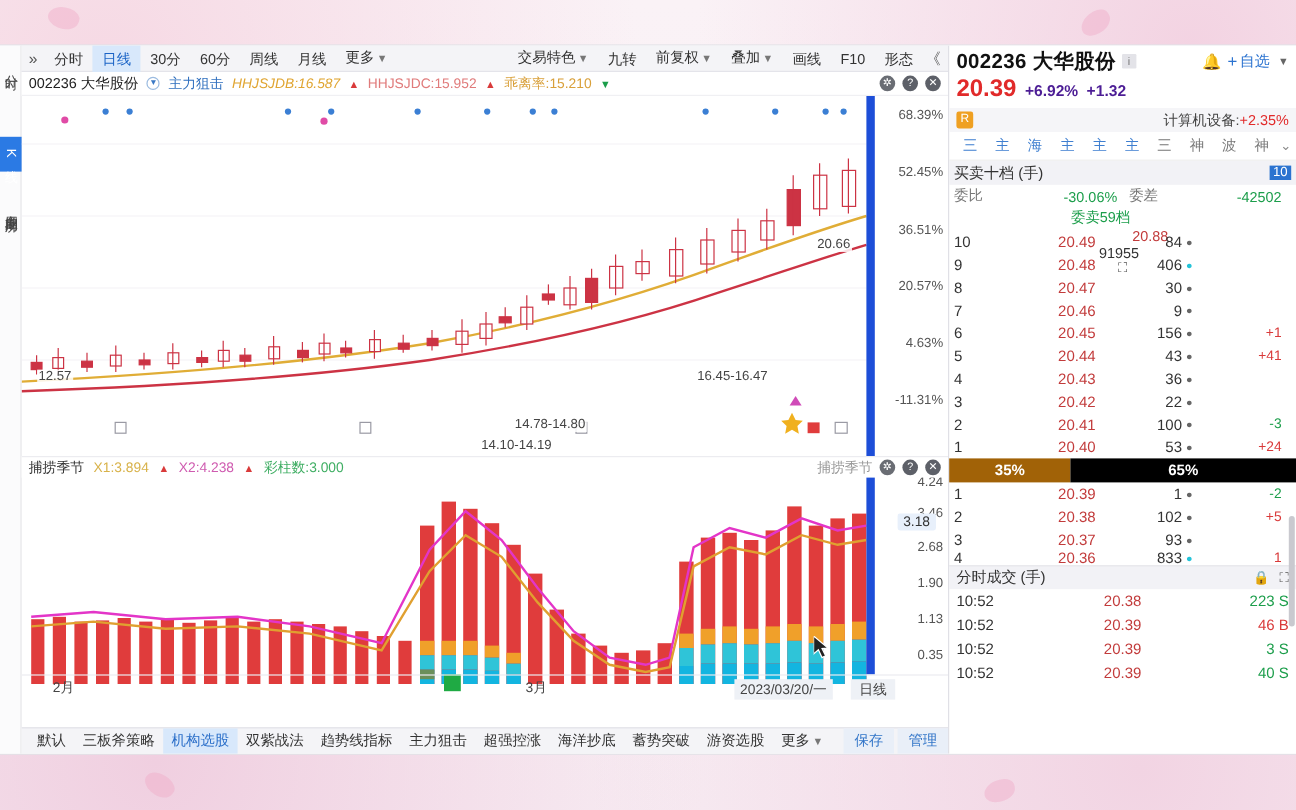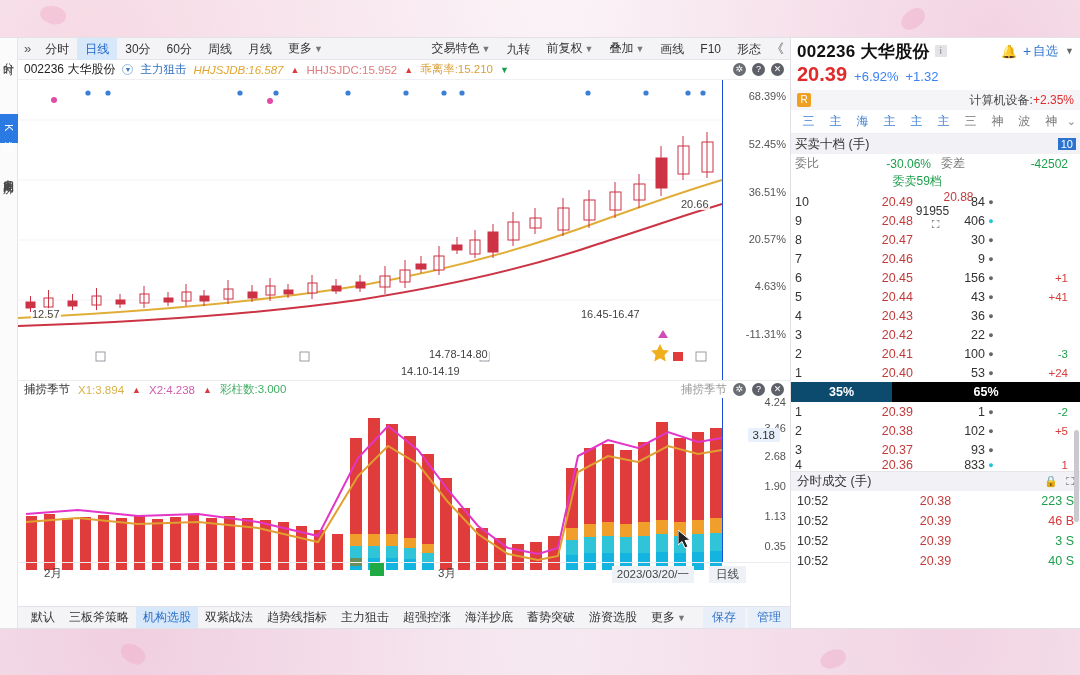--- a/index.html
+++ b/index.html
@@ -57,21 +57,21 @@
   .ico-grp { position:absolute; right:6px; display:flex; gap:6px; align-items:center; }
   .rico { width:13px; height:13px; border-radius:50%; background:#5d6068; color:#fff;
       font-size:9px; line-height:13px; text-align:center; cursor:pointer; }
   .rico.gear { background:#6a6d74; }
 
   
   .charts { flex:1 1 auto; position:relative; }
   .kpane { position:absolute; left:0; top:0; right:0; height:300px; }
   .vpane { position:absolute; left:0; top:300px; right:0; bottom:44px; }
   .axis-col { position:absolute; right:0; top:0; width:68px; height:100%;
-      border-left:1px solid #1d4ed8; font-size:11px; color:#555; }
+      border-left:7px solid #1d4ed8; font-size:11px; color:#555; }
   .axis-col span { position:absolute; right:4px; }
   svg.plot { position:absolute; left:0; top:0; }
 
   
   .vhead { position:absolute; left:0; top:0; height:18px; width:100%;
       display:flex; align-items:center; font-size:11.5px; gap:8px; padding-left:6px;
       border-top:1px solid #ececf0; background:#fff; z-index:4;}
   .vh-name { color:#333; }
   .vh-x1 { color:#d8b24a; }
   .vh-x2 { color:#cf5bb0; }
@@ -107,21 +107,21 @@
   .r-code { font-size:17px; font-weight:bold; color:#111; letter-spacing:.3px; }
   .badge-i { width:12px; height:12px; background:#e3e3e8; color:#777; font-size:9px;
       line-height:12px; text-align:center; border-radius:1px; }
   .r-title .sp { flex:1 1 auto; }
   .bell { font-size:13px; color:#555; cursor:pointer; }
   .addfav { color:#2b73d0; font-size:12.5px; cursor:pointer; display:flex; align-items:center; gap:2px;}
   .addfav .plus { font-size:14px; }
   .cap-chev { color:#666; font-size:9px; cursor:pointer; padding-left:2px;}
   .r-price { height:26px; display:flex; align-items:baseline; gap:7px; padding:0 6px; }
   .pval { font-size:20px; font-weight:bold; color:#e12a2a; line-height:20px;}
-  .pchg { font-size:13px; color:#3b82f6; font-weight:normal;}
+  .pchg { font-size:13px; color:#4c1d95; font-weight:bold;}
   .r-sector { height:20px; background:#f5f5f8; display:flex; align-items:center; padding:0 6px; }
   .rtag { background:#efa022; color:#fff; font-size:10px; width:14px; height:14px;
       line-height:14px; text-align:center; border-radius:2px; }
   .r-sector .sp { flex:1 1 auto; }
   .sector-txt { font-size:12px; color:#444; }
   .sector-pct { font-size:12px; color:#e12a2a; }
   .r-chips { height:24px; display:flex; align-items:center; gap:0; padding:0 4px;
       border-bottom:1px solid #eee; }
   .chip { flex:1 1 auto; text-align:center; font-size:12px; color:#3f7fd0; cursor:pointer; }
   .chip.gray { color:#777; }
@@ -145,21 +145,21 @@
   .lvl { height:19px; display:flex; align-items:center; font-size:12.5px; padding:0 4px; }
   .lvl .n { width:26px; color:#333; }
   .lvl .p { width:92px; text-align:right; color:#c23b3b; }
   .lvl .q { width:72px; text-align:right; color:#333; }
   .lvl .dot { width:12px; text-align:center; font-size:9px; color:#555; }
   .lvl .d { flex:1 1 auto; text-align:right; padding-right:8px; font-size:11.5px;}
   .d.pos { color:#d93a3a; } .d.neg { color:#1c9e4b; }
   .dot.cy { color:#23c3d8; } .dot.gy { color:#666; }
 
   .ratio { height:20px; display:flex; font-size:12.5px; color:#fff; font-weight:bold; }
-  .ratio .red { background:#0c4a6e; display:flex; align-items:center; justify-content:center; }
+  .ratio .red { background:#a16207; display:flex; align-items:center; justify-content:center; }
   .ratio .grn { background:#000000; display:flex; align-items:center; justify-content:center; flex:1 1 auto;}
 
   .tx-head { height:20px; background:#f2f2f6; display:flex; align-items:center;
       padding:0 6px; font-size:12.5px; color:#333; border-top:1px solid #e6e6ea;}
   .tx-head .sp { flex:1 1 auto; }
   .tx-row { height:20px; display:flex; align-items:center; font-size:12.5px; padding:0 6px; }
   .tx-row .t { width:62px; color:#333; }
   .tx-row .p { flex:1 1 auto; text-align:center; color:#c23b3b; }
   .tx-row .v { width:62px; text-align:right; }
   .tx-row .v.s { color:#1c9e4b; } .tx-row .v.b { color:#d93a3a; }

